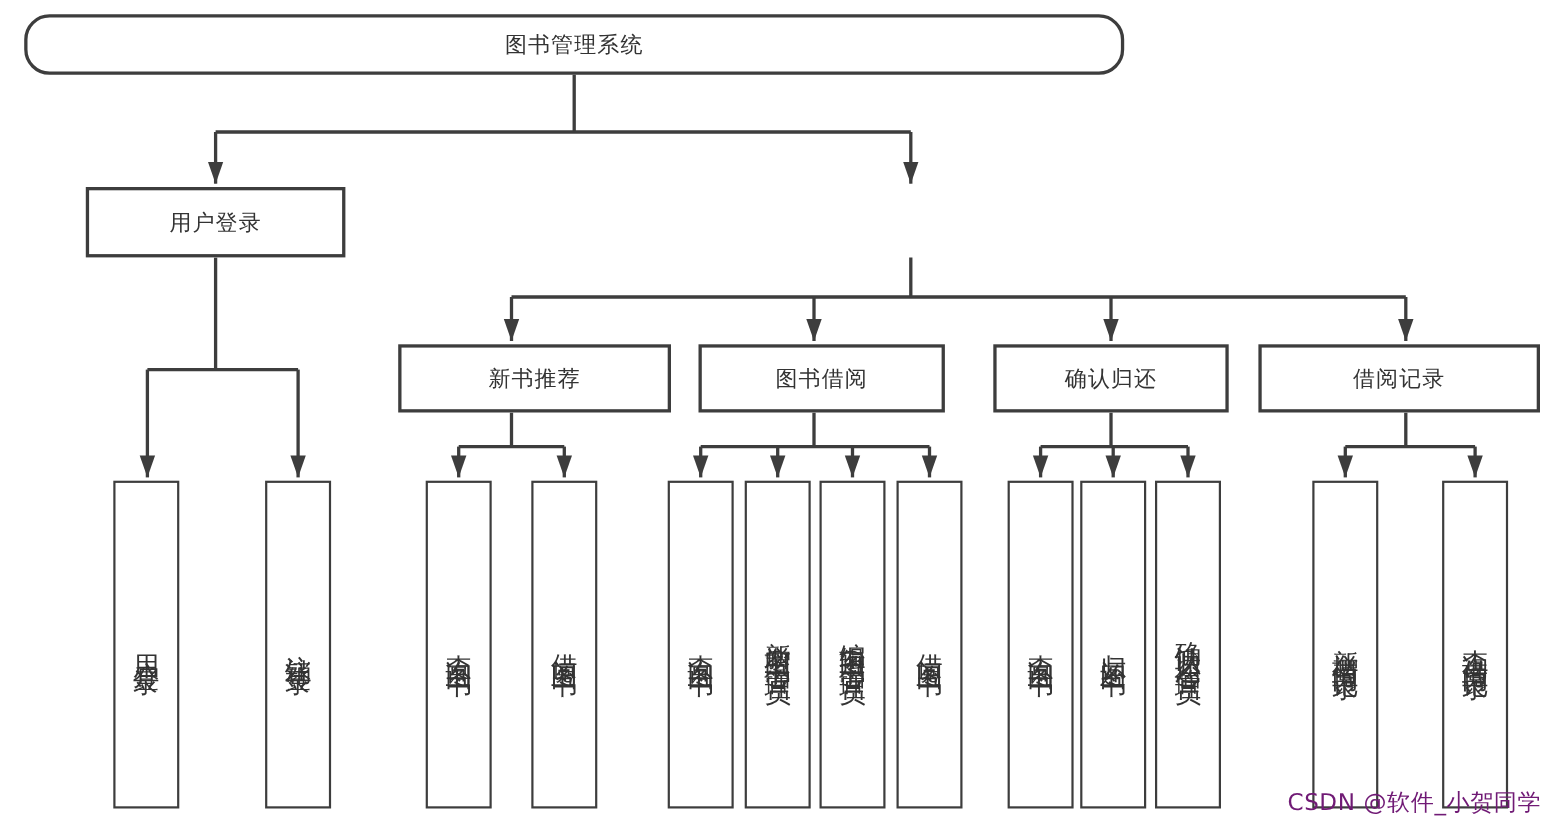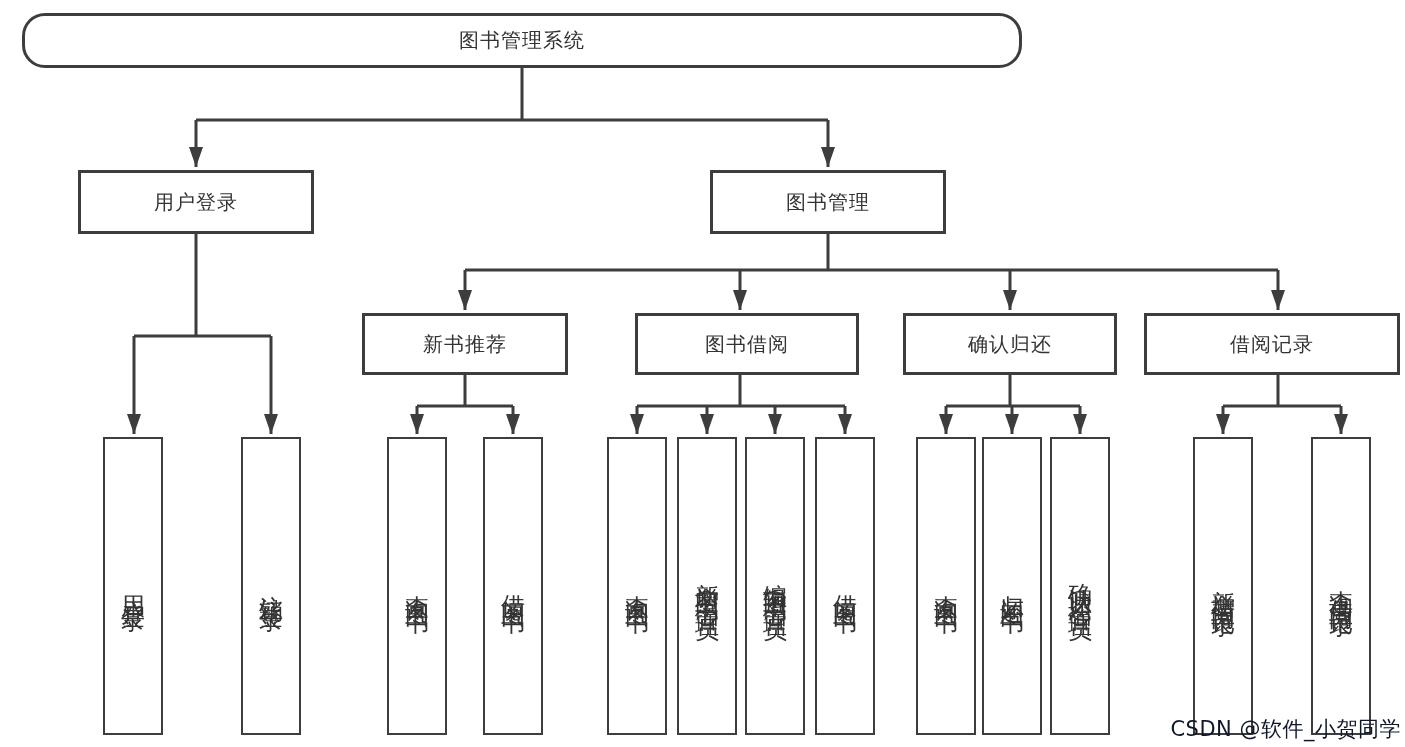--- a/index.html
+++ b/index.html
@@ -42,21 +42,21 @@
     line-height: 1;
     letter-spacing: 5px;
     white-space: nowrap;
     color: #333333;
   }
   .watermark {
     position: absolute;
     right: 4px;
     bottom: 4px;
     font-size: 21px;
-    color: #0f172a;
+    color: #701a75;
     z-index: 5;
     letter-spacing: 0.5px;
   }
 </style>
 </head>
 <body>
 
 <div class="canvas">
 
   <svg class="wires" viewBox="0 0 1405 747" xmlns="http://www.w3.org/2000/svg">
@@ -102,25 +102,22 @@
     </g>
   </svg>
 
   <div class="node hnode" style="left:22px; top:13px; width:1000px; height:55px;border-radius:23px;">
     <span>图书管理系统</span>
   </div>
 
   <div class="node hnode" style="left:78px; top:170px; width:236px; height:64px;">
     <span>用户登录</span>
   </div>
-  <div class="node hnode" style="left:710px; top:170px; width:236px; height:64px;">
-    <span>图书管理</span>
-  </div>
 
-  <div class="node hnode" style="left:362px; top:313px; width:206px; height:62px;">
+  <div class="node hnode" style="left:362px; top:313px; width:248px; height:62px;">
     <span>新书推荐</span>
   </div>
   <div class="node hnode" style="left:635px; top:313px; width:224px; height:62px;">
     <span>图书借阅</span>
   </div>
   <div class="node hnode" style="left:903px; top:313px; width:214px; height:62px;">
     <span>确认归还</span>
   </div>
   <div class="node hnode" style="left:1144px; top:313px; width:256px; height:62px;">
     <span>借阅记录</span>

